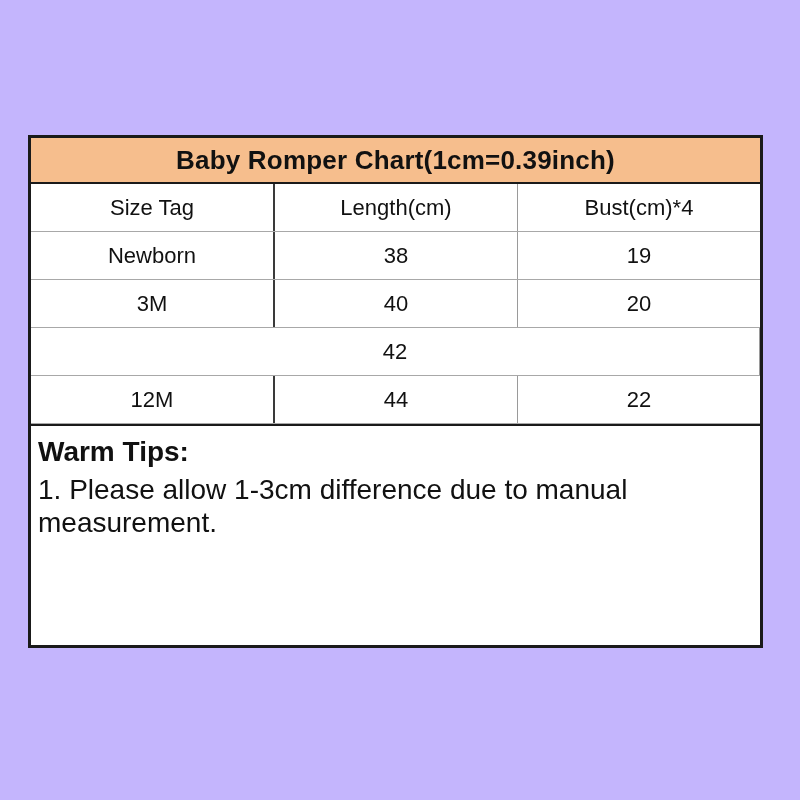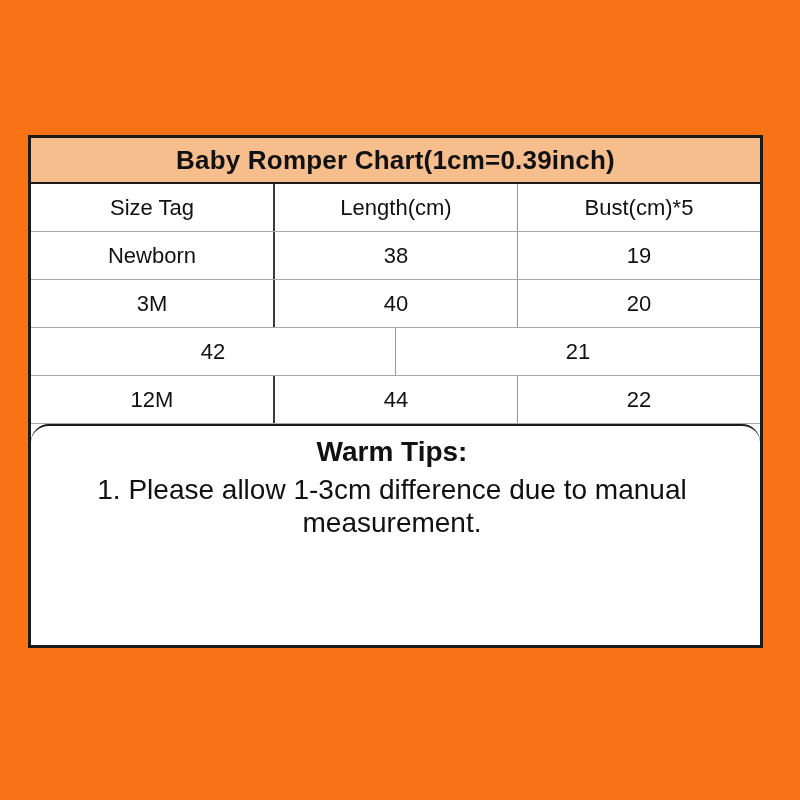--- a/index.html
+++ b/index.html
@@ -6,23 +6,22 @@
     margin: 0;
     padding: 0;
     background: #ffffff;
     font-family: "Liberation Sans", "DejaVu Sans", sans-serif;
     color: #111111;
   }
   .canvas {
     position: relative;
     width: 800px;
     height: 800px;
-    background: #f97316;
+    background: #c4b5fd;
     overflow: hidden;
-    text-align: center;
   }
   .chart-box {
     position: absolute;
     left: 28px;
     top: 135px;
     width: 735px;
     height: 513px;
     border: 3px solid #1a1a1a;
     box-sizing: border-box;
     display: flex;
@@ -62,21 +61,20 @@
     box-sizing: border-box;
   }
   .cell.c1 { border-right: 2px solid #3a3a3a; }
   .cell.c2 { border-right: 1px solid #9a9a9a; }
   .tips {
     flex: 1 1 auto;
     border-top: 2px solid #1a1a1a;
     box-sizing: border-box;
     padding: 8px 14px 0 7px;
     overflow: hidden;
-    border-radius: 18px;
   }
   .tips-heading {
     font-size: 28px;
     font-weight: bold;
     margin: 2px 0 5px 0;
   }
   .tip {
     font-size: 28px;
     line-height: 33px;
   }
@@ -88,38 +86,37 @@
 <div class="canvas">
   <div class="chart-box">
 
     <div class="title-bar" style="background: rgb(246, 190, 141);">
       <span class="title">Baby Romper Chart(1cm=0.39inch)</span>
     </div>
 
     <div class="trow">
       <div class="cell c1">Size Tag</div>
       <div class="cell c2">Length(cm)</div>
-      <div class="cell c3">Bust(cm)*5</div>
+      <div class="cell c3">Bust(cm)*4</div>
     </div>
 
     <div class="trow">
       <div class="cell c1">Newborn</div>
       <div class="cell c2">38</div>
       <div class="cell c3">19</div>
     </div>
 
     <div class="trow">
       <div class="cell c1">3M</div>
       <div class="cell c2">40</div>
       <div class="cell c3">20</div>
     </div>
 
     <div class="trow">
       <div class="cell c2">42</div>
-      <div class="cell c3">21</div>
     </div>
 
     <div class="trow">
       <div class="cell c1">12M</div>
       <div class="cell c2">44</div>
       <div class="cell c3">22</div>
     </div>
 
 
     <div class="tips">

